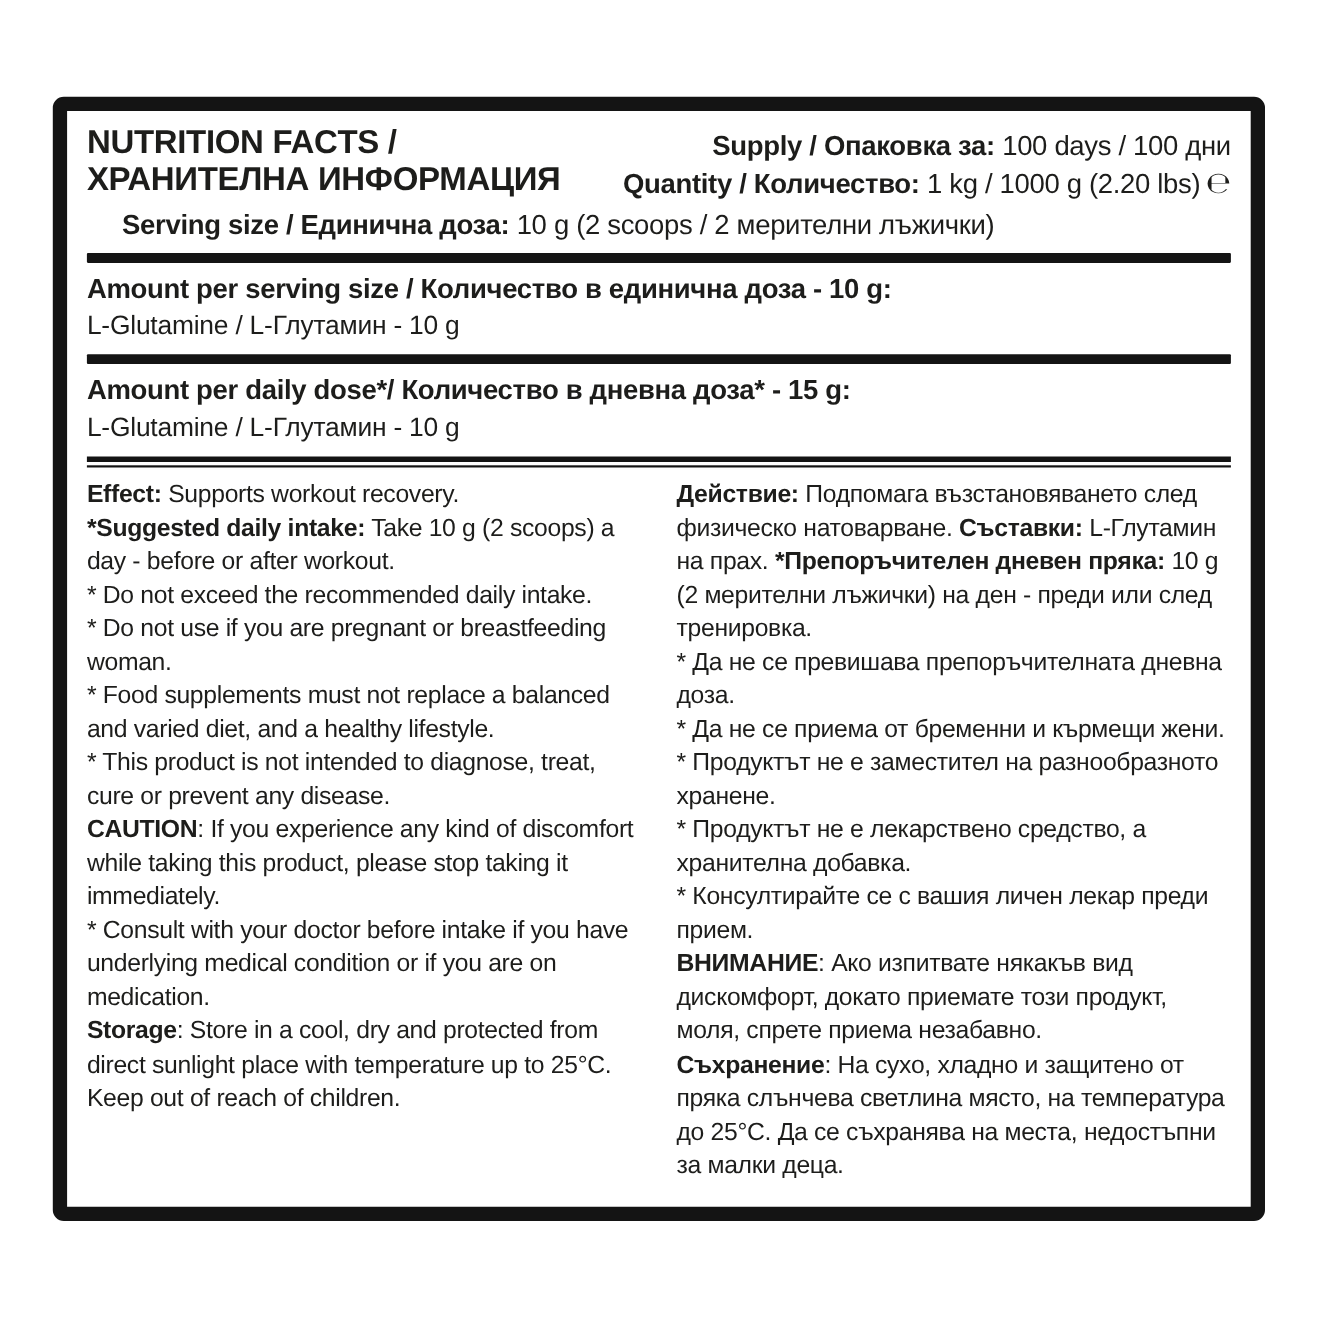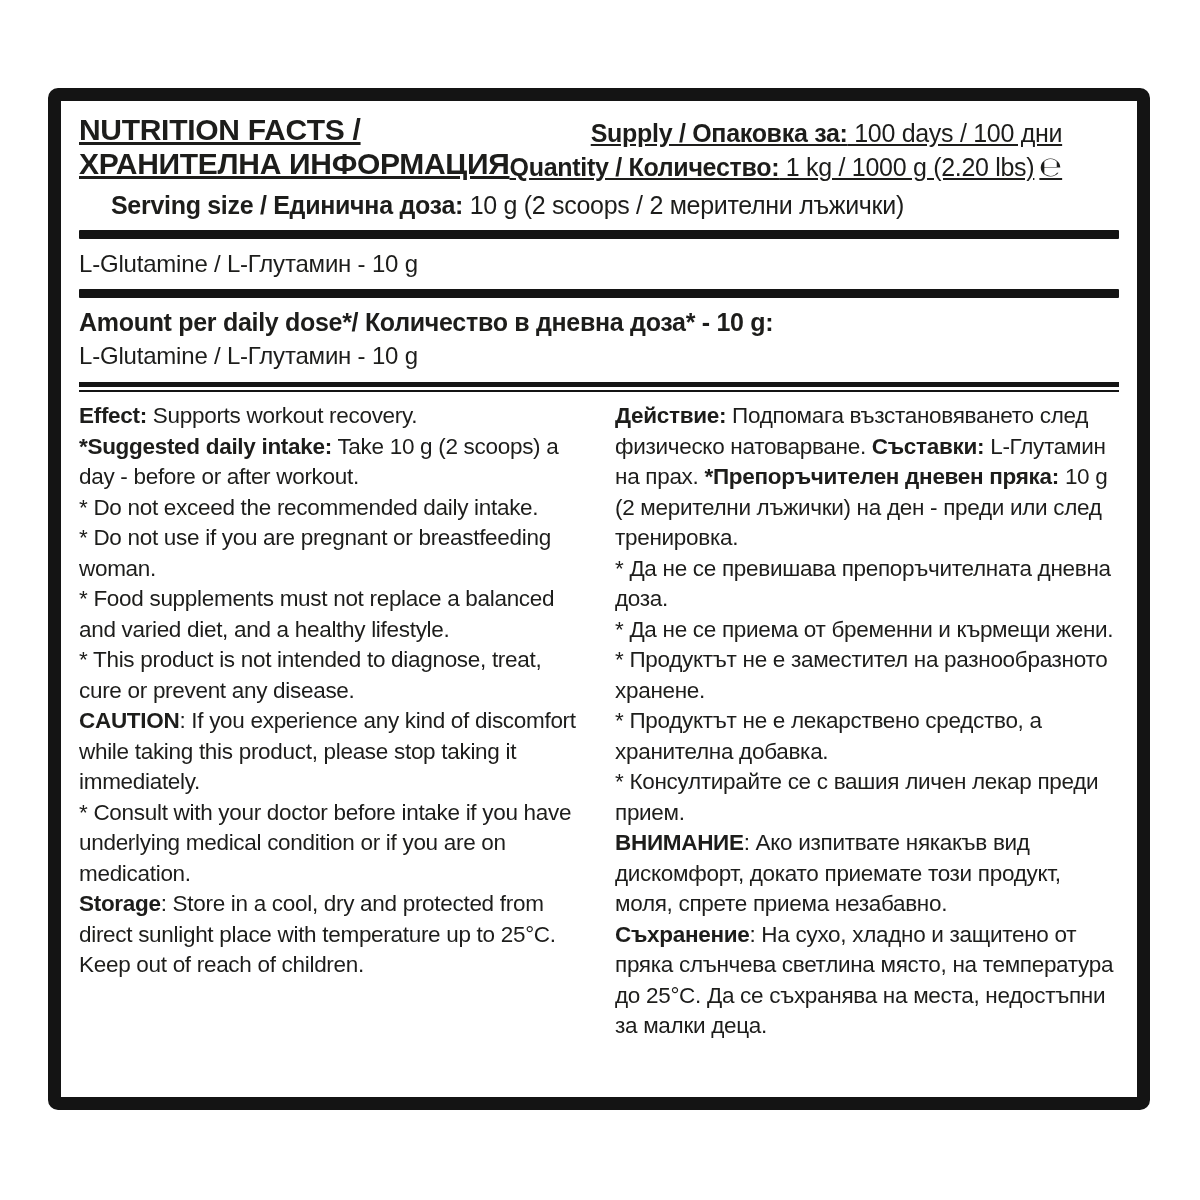--- a/index.html
+++ b/index.html
@@ -11,21 +11,21 @@
     overflow:hidden;
   }
   .label {
     position:absolute; left:48px; top:88px;
     width:1102px; height:1022px;
     background:#ffffff;
     border:13px solid #141414;
     border-radius:10px;
     padding:12px 18px 0 18px;
   }
-  .header-row { display:flex; align-items:flex-start;text-decoration:underline; }
+  .header-row { display:flex; justify-content:space-between; align-items:flex-start; }
   .title {
     font-size:30px; font-weight:bold; line-height:34px; letter-spacing:-0.3px;
     text-transform:none;
   }
   .header-right { text-align:right; font-size:25px; line-height:34px; padding-top:3px; letter-spacing:-0.3px; white-space:nowrap; }
   .header-right b { font-weight:bold; }
   .esign { font-family:"DejaVu Sans",sans-serif; font-size:27px; margin-left:5px; }
   .serving-line { font-size:25px; letter-spacing:-0.3px; margin-top:5px; line-height:32px;margin-left:32px; }
   .rule { background:#141414; height:9px; margin:9px 0 8px 0; border-radius:1px; }
   .section-heading { font-size:25px; font-weight:bold; line-height:33px; letter-spacing:-0.3px; }
@@ -54,27 +54,28 @@
     </div>
   </div>
 
   <div class="serving-line">
     <b>Serving size / Единична доза:</b><span> 10 g (2 scoops / 2 мерителни лъжички)</span>
   </div>
 
   <div class="rule"></div>
 
   <div class="section">
+    <div class="section-heading">Amount per serving size / Количество в единична доза - 10 g:</div>
     <div class="section-row">L-Glutamine / L-Глутамин - 10 g</div>
   </div>
 
   <div class="rule"></div>
 
   <div class="section">
-    <div class="section-heading">Amount per daily dose*/ Количество в дневна доза* - 10 g:</div>
+    <div class="section-heading">Amount per daily dose*/ Количество в дневна доза* - 15 g:</div>
     <div class="section-row">L-Glutamine / L-Глутамин - 10 g</div>
   </div>
 
   <div class="rule-double">
     <div class="bar-thick"></div>
     <div class="bar-thin"></div>
   </div>
 
   <div class="columns">
 

